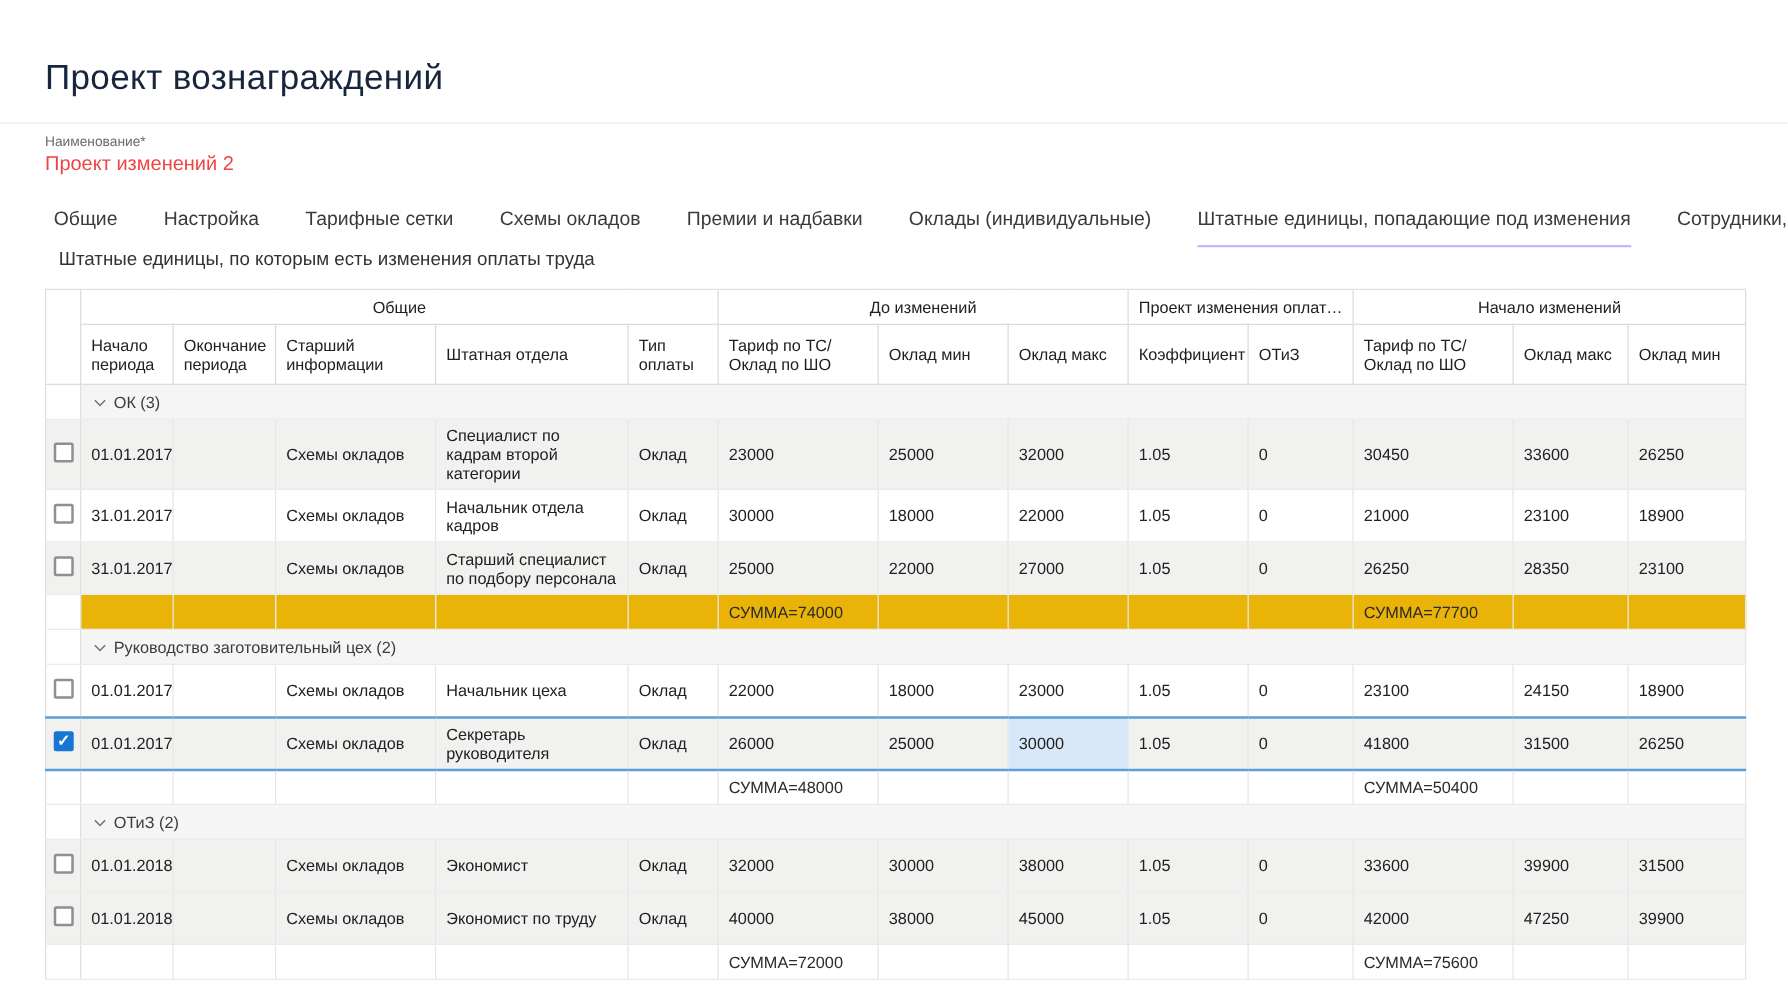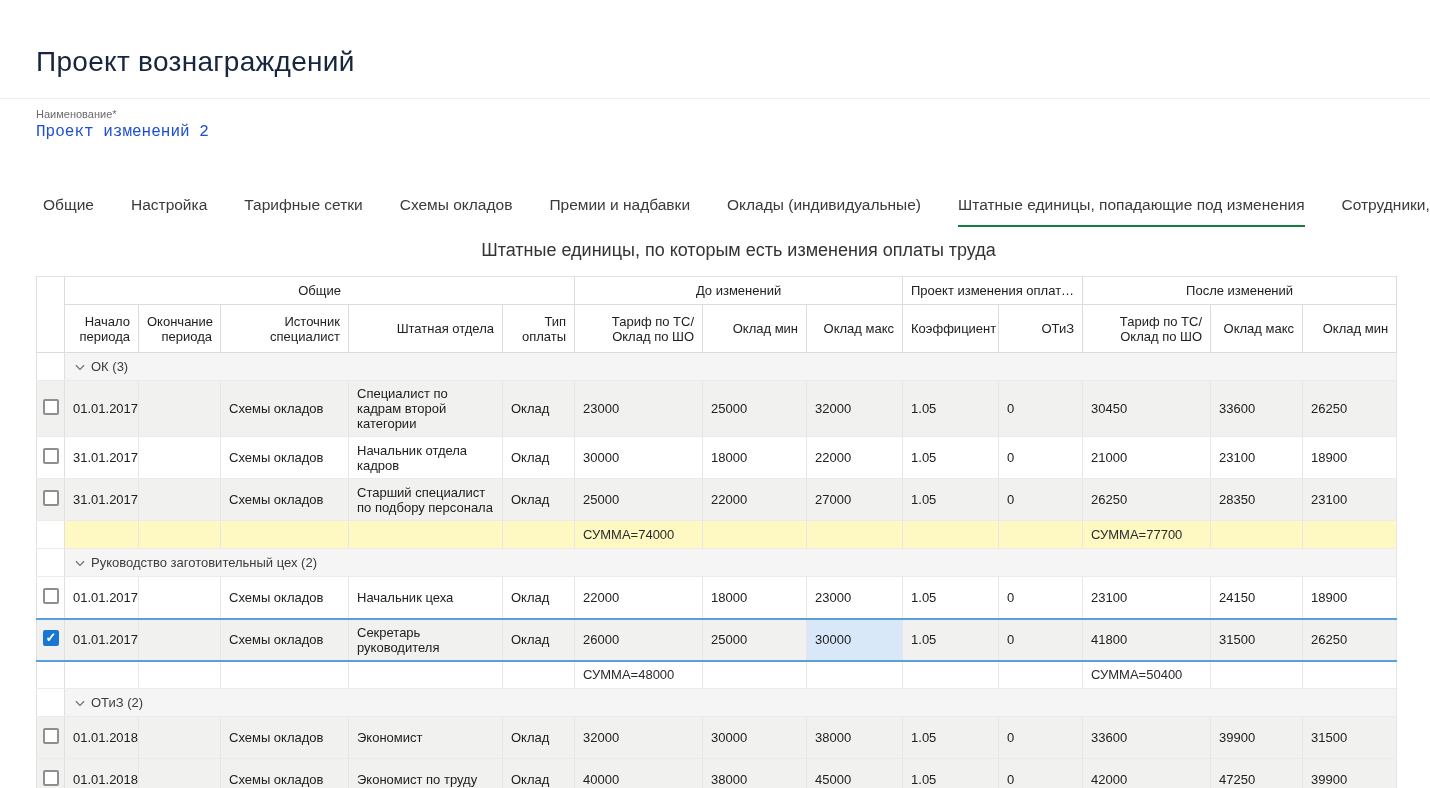--- a/index.html
+++ b/index.html
@@ -9,60 +9,60 @@
     overflow:hidden; color:#212121;
   }
   .page-title {
     margin:46px 0 0 36px;
     font-size:28px; font-weight:500; letter-spacing:.3px;
     color:#17253d;
   }
   .top-divider { margin-top:20px; border-top:1px solid #ececec; }
   .name-block { margin:9px 0 0 36px; }
   .name-label { font-size:11px; color:#6b6b6b; }
-  .name-value { font-size:16px; color:#1d4ed8; margin-top:3px; cursor:text;font-family:Liberation Mono, monospace; }
+  .name-value { font-size:16px; color:#ef4444; margin-top:3px; cursor:text; }
   .tab-bar {
     display:flex; gap:37px; align-items:flex-end;
     padding-left:43px; margin-top:26px;
     width:1430px; overflow:hidden; white-space:nowrap;
     font-size:15.5px; color:#3a3a3a;
   }
   .tab { padding-bottom:11px; cursor:pointer; flex:0 0 auto; border-bottom:2px solid transparent; }
-  .tab.active { border-bottom:2px solid #15803d;margin-top:29px; }
-  .section-title { margin:13px 0 0 47px; font-size:18px; color:#333333;text-align:center; }
+  .tab.active { border-bottom:2px solid #c4b5fd; }
+  .section-title { margin:1px 0 0 47px; font-size:15px; color:#333333; }
   .table-wrap { margin:15px 0 0 36px; }
   table.grid {
     border-collapse:collapse; table-layout:fixed;
     width:1360px; font-size:13px; color:#212121;
     border:1px solid #e0e0e0; background:#fff;
   }
   .grid th, .grid td { border-right:1px solid #e6e6e6; vertical-align:middle; }
   .grid thead th {
     font-weight:400; background:#ffffff;
     border-bottom:1px solid #dcdcdc; border-right:1px solid #dcdcdc;
   }
   .grid thead th.group-th { text-align:center; height:28px; padding:4px 6px; }
-  .grid thead th.col-th  { text-align:right; height:48px; padding:6px 8px; }
+  .grid thead th.col-th  { text-align:left; height:48px; padding:6px 8px; }
   .grid thead th.cb-th   { width:28px; }
   .grid tbody td { padding:5px 8px; border-bottom:1px solid #ebebeb; }
   .grid td.cb-cell { padding:0; text-align:center; border-right:1px solid #e0e0e0; background:#fff; }
   tr.group-row td.group-td {
     background:#f5f5f5; height:28px; color:#3c3c3c;
   }
   tr.group-row svg { vertical-align:-3px; margin-right:4px; }
   tr.data-row td { height:42px; }
   tr.data-row.shaded td { background:#f1f1f0; }
   tr.data-row.shaded td.cb-cell { background:#f1f1f0; }
   tr.data-row.selected td {
     border-top:2px solid #5b9fd8;
     border-bottom:2px solid #5b9fd8;
   }
   td.cell-highlight { background:#d9e8f8 !important; }
   tr.summary-row td { height:28px; color:#2b2b2b; }
-  tr.summary-row.highlight td { background:#fef9c3; }
+  tr.summary-row.highlight td { background:#eab308; }
   tr.summary-row.highlight td.cb-cell { background:#ffffff; }
   .checkbox {
     display:inline-block; width:16px; height:16px;
     border:2px solid #8f8f8f; border-radius:2px;
     position:relative; cursor:pointer; background:#fff;
   }
   .checkbox.checked { background:#1976d2; border-color:#1976d2; }
   .checkbox.checked::after {
     content:"✓"; position:absolute; left:1px; top:-2px;
     color:#ffffff; font-size:13px; font-weight:700;
@@ -109,26 +109,26 @@
         <col style="width:128px">
       <col style="width:92px">
         <col style="width:94px">
     </colgroup>
     <thead>
       <tr>
         <th class="cb-th" rowspan="2"></th>
       <th colspan="5" class="group-th">Общие</th>
           <th colspan="3" class="group-th">До изменений</th>
           <th colspan="2" class="group-th">Проект изменения оплат…</th>
-          <th colspan="3" class="group-th">После изменений</th>
+          <th colspan="3" class="group-th">Начало изменений</th>
         </tr>
       <tr>
           <th class="col-th">Начало периода</th>
           <th class="col-th">Окончание периода</th>
-          <th class="col-th">Источник специалист</th>
+          <th class="col-th">Старший информации</th>
           <th class="col-th">Штатная отдела</th>
           <th class="col-th">Тип оплаты</th>
           <th class="col-th">Тариф по ТС/ Оклад по ШО</th>
           <th class="col-th">Оклад мин</th>
           <th class="col-th">Оклад макс</th>
           <th class="col-th">Коэффициент</th>
           <th class="col-th">ОТиЗ</th>
           <th class="col-th">Тариф по ТС/ Оклад по ШО</th>
           <th class="col-th">Оклад макс</th>
           <th class="col-th">Оклад мин</th>

